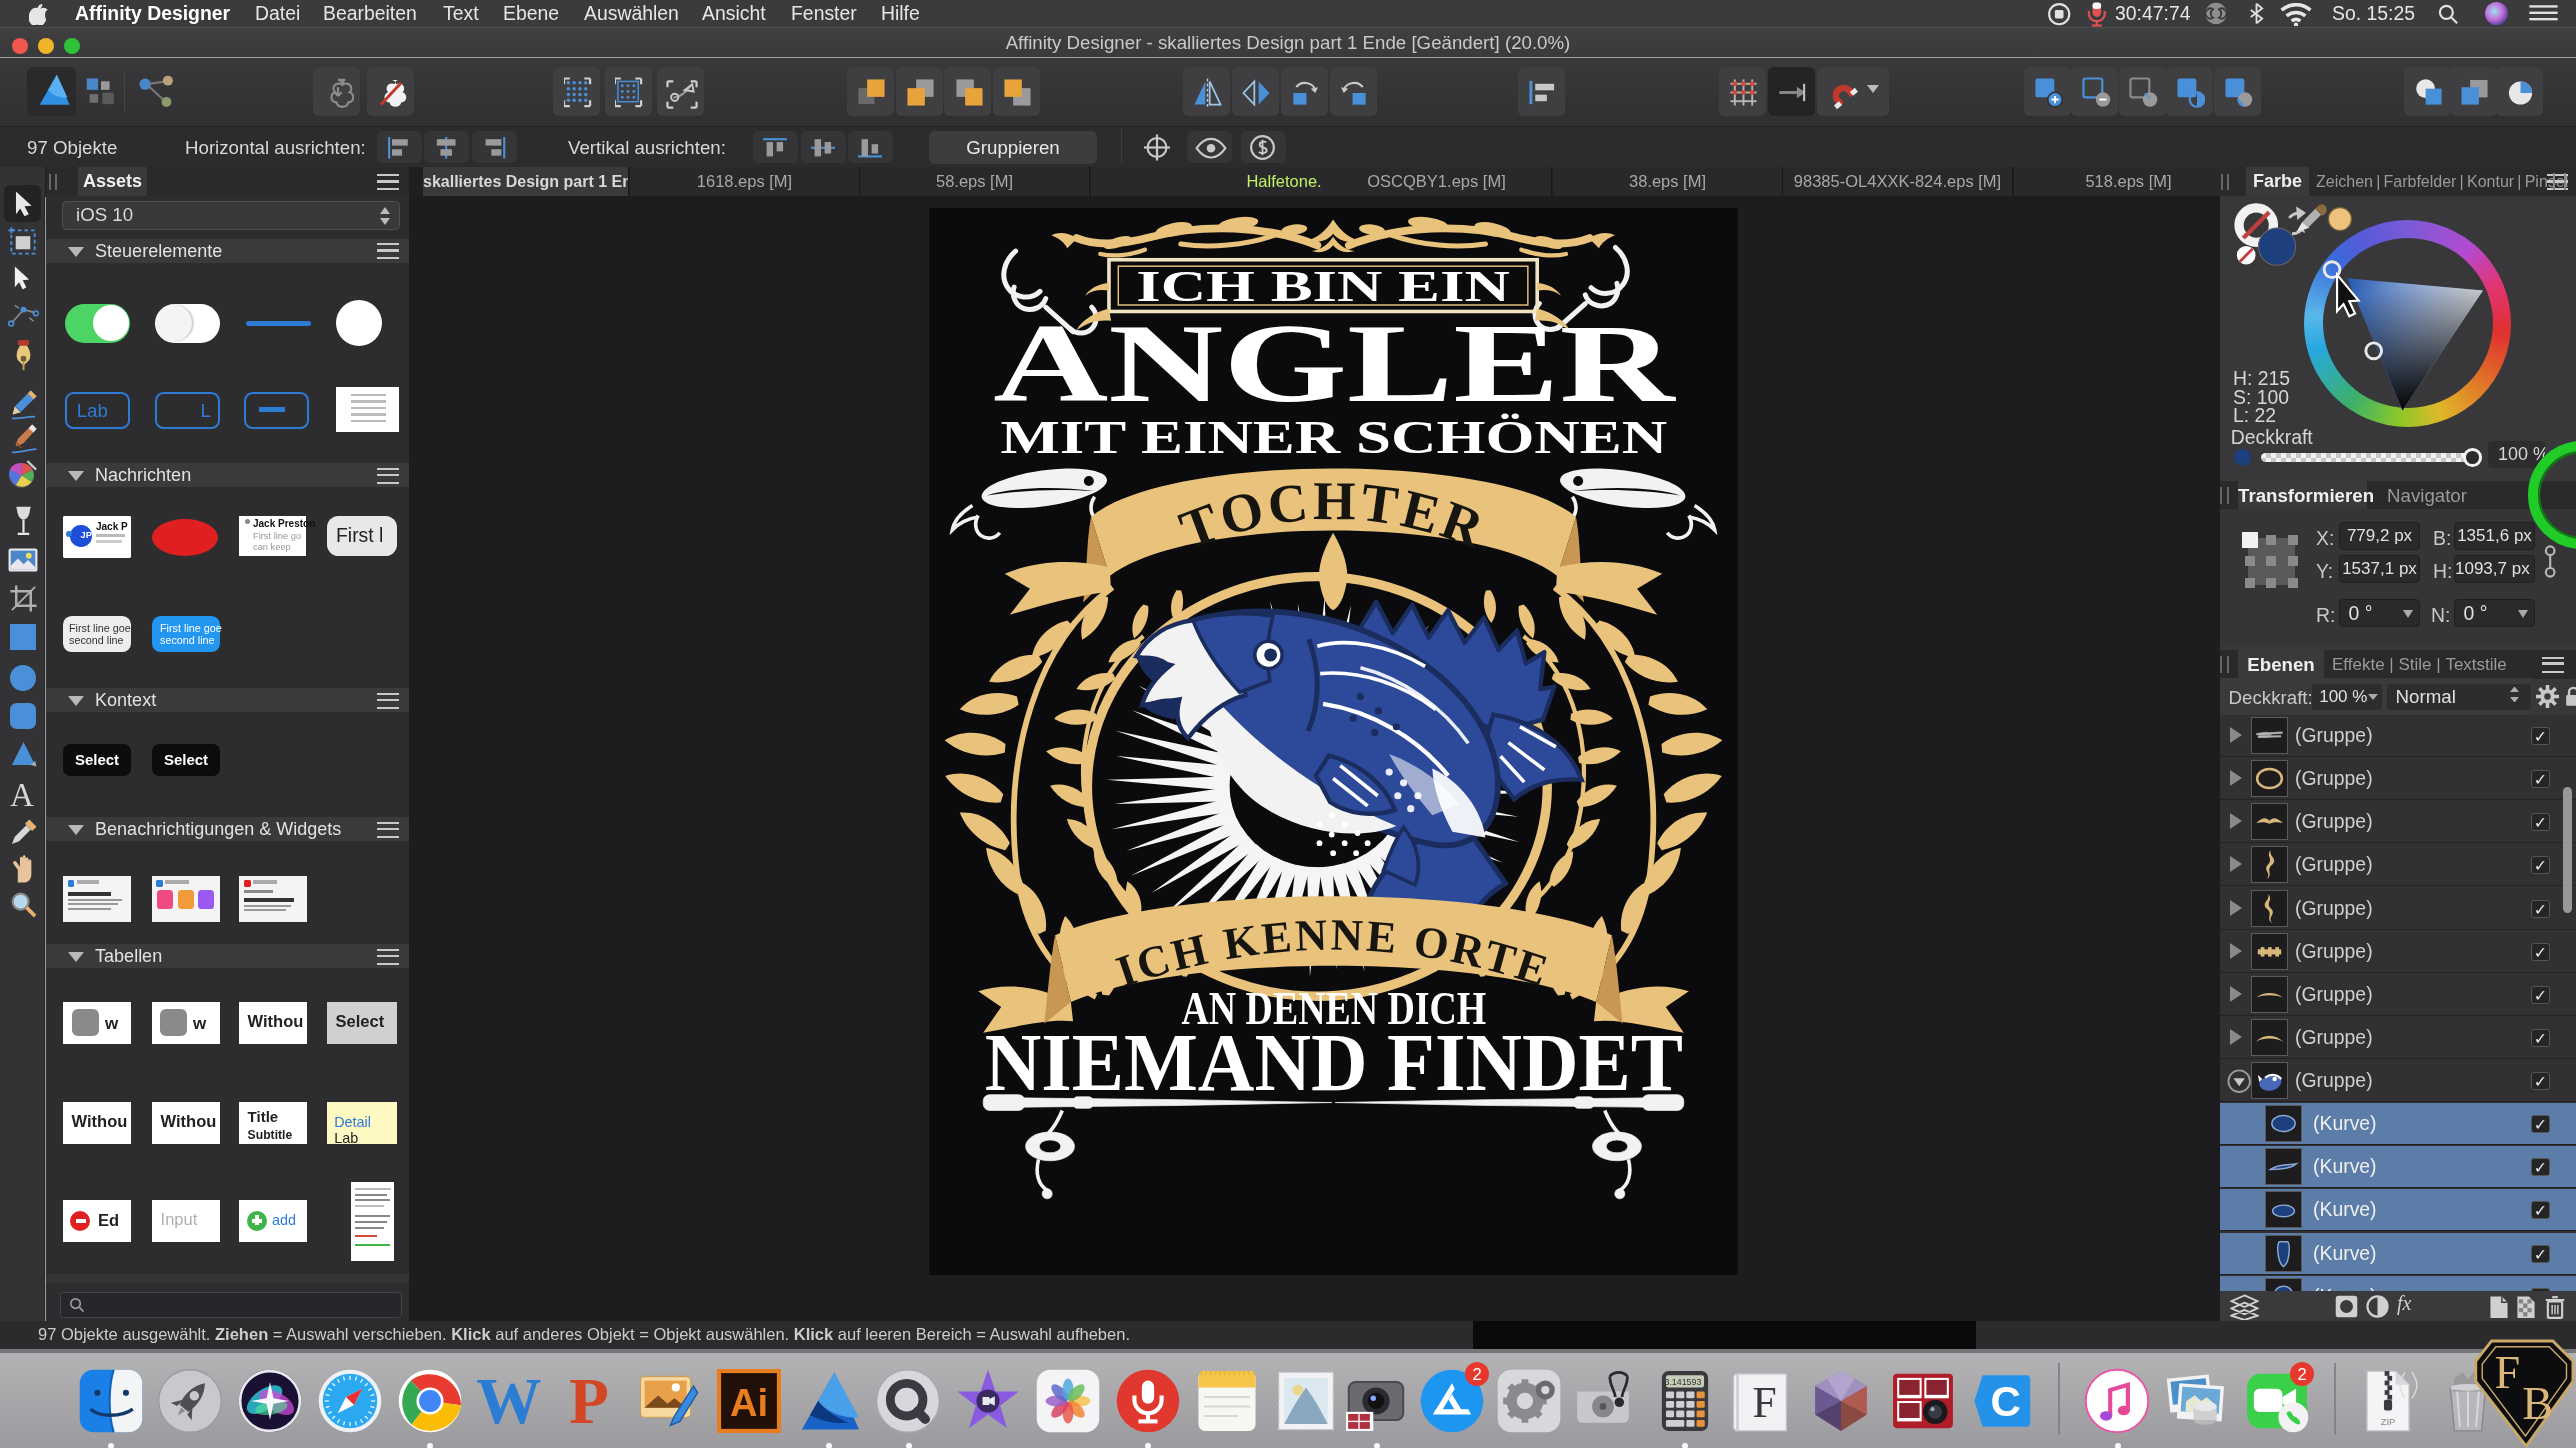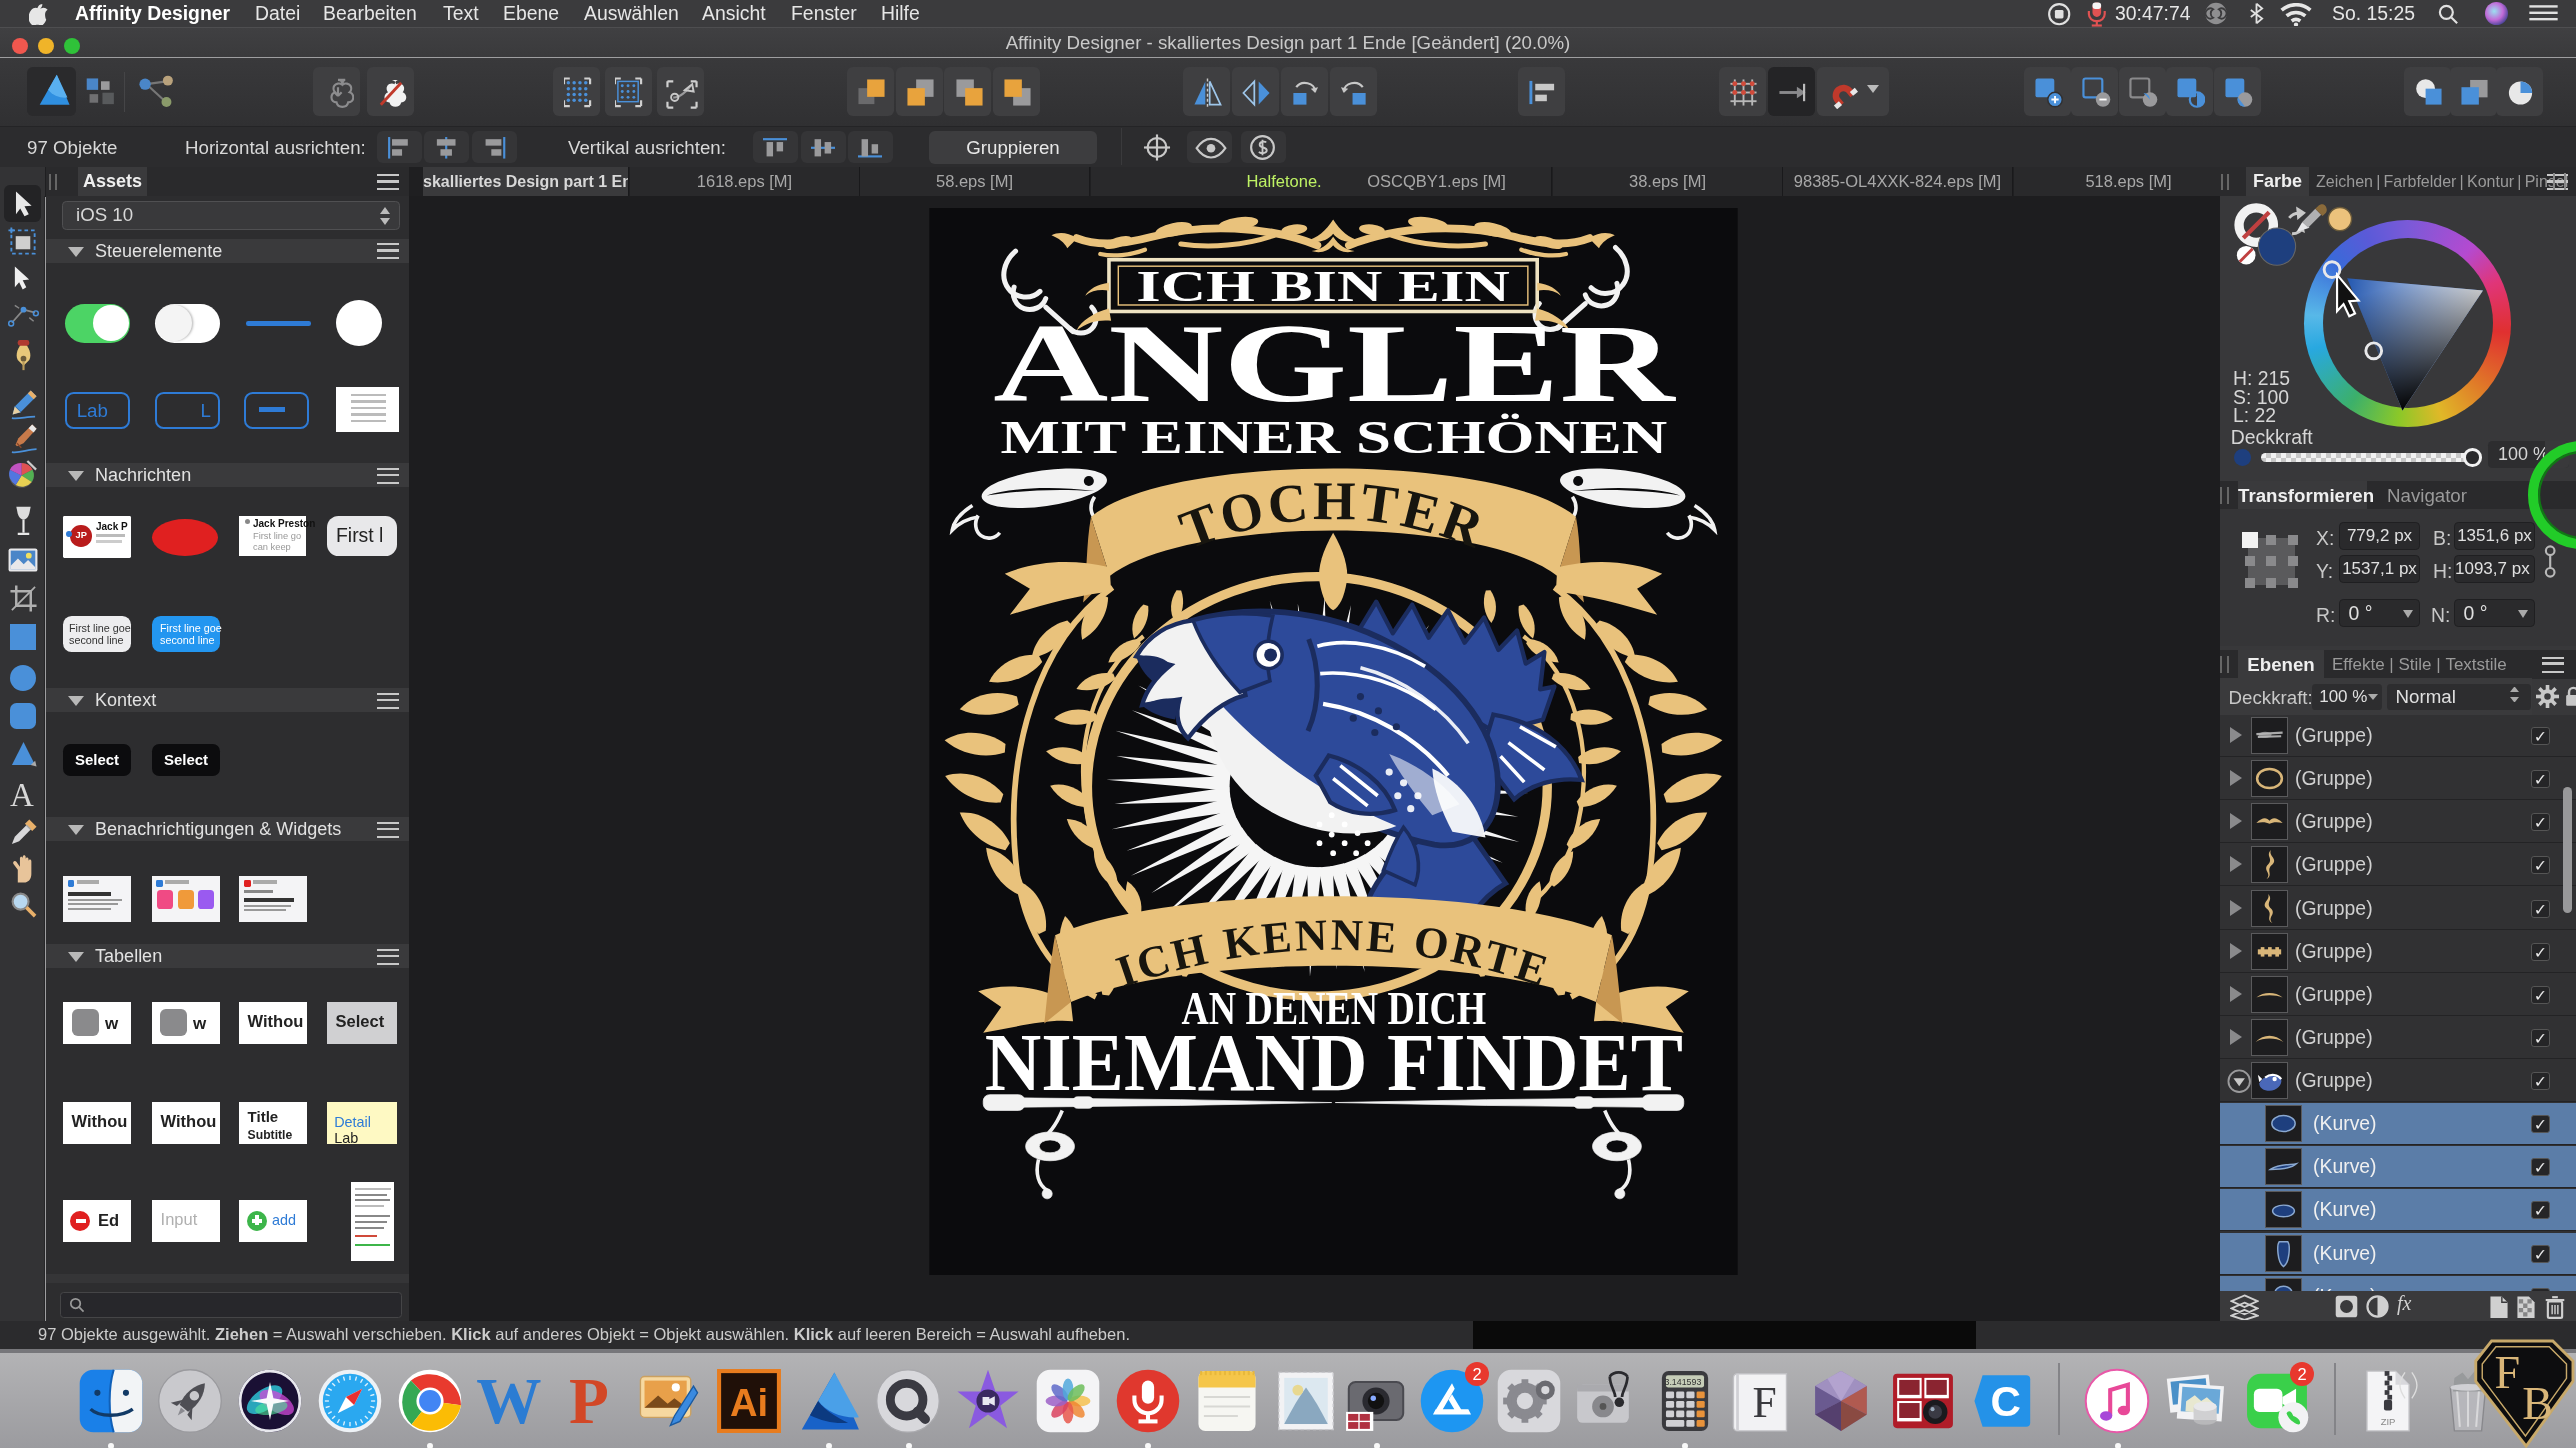--- a/index.html
+++ b/index.html
@@ -492,21 +492,21 @@
   <div class="abs" style="left:18.7px;top:196px;width:65px;height:37px;border:2.9px solid #2e7bd6;border-radius:8.6px;color:#2e7bd6;font-size:18.7px;line-height:33px;padding-left:10px">Lab</div>
   <div class="abs" style="left:109px;top:196px;width:65px;height:37px;border:2.9px solid #2e7bd6;border-radius:8.6px;color:#2e7bd6;font-size:18.7px;line-height:33px;text-align:right;padding-right:7.2px">L</div>
   <div class="abs" style="left:198px;top:196px;width:65px;height:37px;border:2.9px solid #2e7bd6;border-radius:8.6px"></div>
   <div class="abs" style="left:213px;top:211px;width:26px;height:5px;background:#2e7bd6"></div>
   <div class="abs" style="left:290px;top:191px;width:63px;height:45px;background:#fff"></div>
   <div class="abs" style="left:305px;top:198px;width:35px;height:30px;background:repeating-linear-gradient(#bbb 0 2.2px,#fff 2.2px 6.5px)"></div>
 
   <div class="sechead" style="top:267px;height:24.4px;line-height:24.4px"><span style="margin-left:21.6px" class="tri"></span>Nachrichten<div class="burger" style="top:5px"></div></div>
 
   <div class="abs" style="left:17px;top:320px;width:68px;height:42px;background:#fff;border-radius:1.4px"></div>
-  <div class="abs" style="left:24.4px;top:329px;width:21.6px;height:21.6px;background:#b91c1c;border-radius:50%;color:#fff;font-size:9.3px;font-weight:bold;text-align:center;line-height:21.6px">JP</div>
+  <div class="abs" style="left:24.4px;top:329px;width:21.6px;height:21.6px;background:#1d4ed8;border-radius:50%;color:#fff;font-size:9.3px;font-weight:bold;text-align:right;line-height:21.6px">JP</div>
   <div class="abs" style="left:20px;top:335px;width:5.8px;height:5.8px;background:#2e7bd6;border-radius:50%"></div>
   <div class="abs" style="left:50px;top:325px;color:#111;font-size:10px;font-weight:bold">Jack P</div>
   <div class="abs" style="left:50px;top:338px;width:29px;height:2.9px;background:#bbb"></div>
   <div class="abs" style="left:50px;top:344px;width:26px;height:2.9px;background:#ccc"></div>
   <div class="abs" style="left:106px;top:323px;width:66px;height:37px;background:#e02020;border-radius:50%"></div>
   <div class="abs" style="left:193px;top:320px;width:67px;height:40px;background:#fff"></div>
   <div class="abs" style="left:199px;top:323px;width:5px;height:5px;background:#888;border-radius:50%"></div>
   <div class="abs" style="left:207px;top:322px;color:#111;font-size:10px;font-weight:bold">Jack Preston</div>
   <div class="abs" style="left:207px;top:335px;color:#999;font-size:9.3px">First line go</div>
   <div class="abs" style="left:207px;top:346px;color:#999;font-size:9.3px">can keep</div>

